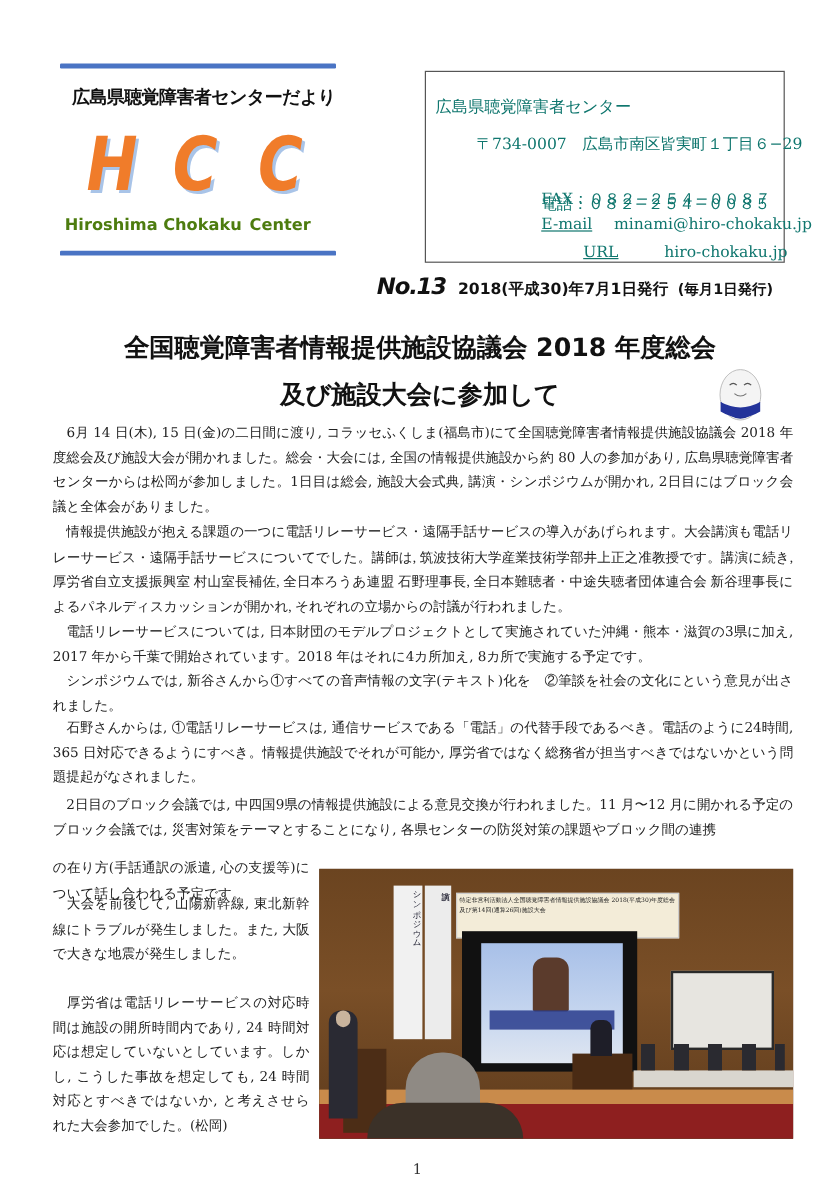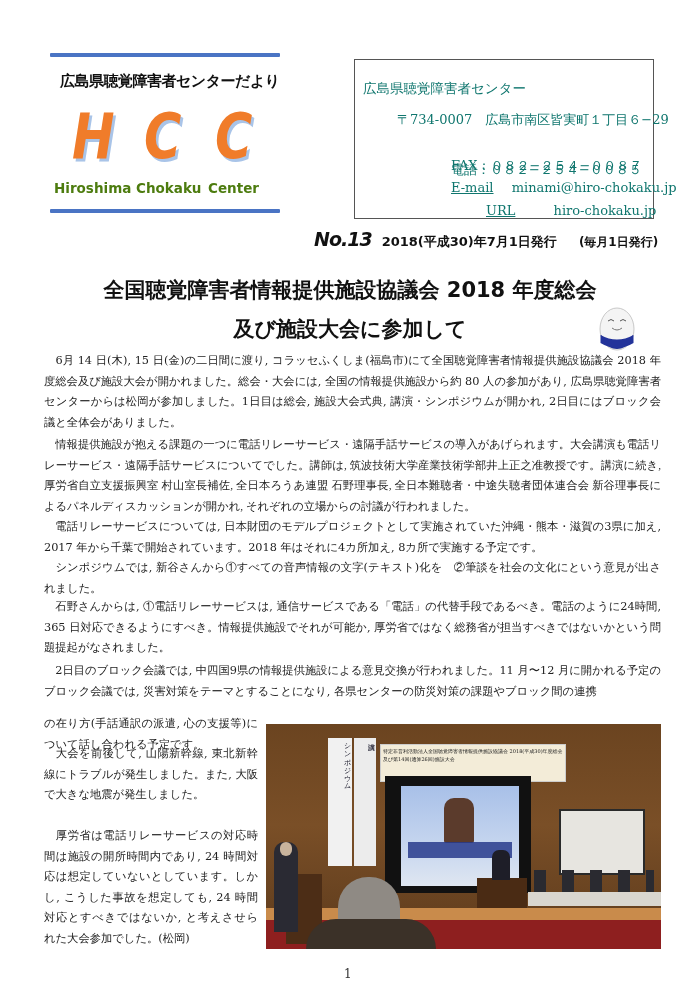--- a/index.html
+++ b/index.html
@@ -15,21 +15,21 @@
   .logo-en { position: absolute; top: 180px; font-family: "DejaVu Sans", sans-serif; font-weight: bold;
              font-size: 13.5px; color: #4d7c0f; }
   .addr-box { position: absolute; left: 354px; top: 59px; width: 300px; height: 160px;
               border: 1.5px solid #555; box-sizing: border-box; font-size: 13px; color: #0f766e; }
   .addr-box .row { position: absolute; white-space: nowrap; }
   .u { text-decoration: underline; }
   .issue { position: absolute; top: 228px; left: 314px; white-space: nowrap;
            font-family: "DejaVu Sans", sans-serif; font-weight: bold; color: #111; }
   .issue .no { font-size: 19px; font-style: italic; letter-spacing: -1px; }
   .issue .date { font-size: 13px; margin-left: 10px; }
-  .issue .freq { font-size: 12px; margin-left: 22px; }
+  .issue .freq { font-size: 12px; margin-left: 8px; }
   .title { position: absolute; left: 0; width: 700px; text-align: center;
            font-family: "DejaVu Sans", sans-serif; font-weight: bold; color: #111; }
   .mascot { position: absolute; left: 597px; top: 297px; width: 40px; height: 54px; }
   .body-p { position: absolute; font-size: 11.3px; line-height: 20.6px; color: #222;
             text-align: justify; }
   .photo { position: absolute; left: 266px; top: 724px; width: 395px; height: 225px;
            background: #5a3a1e; overflow: hidden; }
   .page-no { position: absolute; left: 344px; top: 967px; font-size: 12px; color: #333; }
 </style>
 </head>

